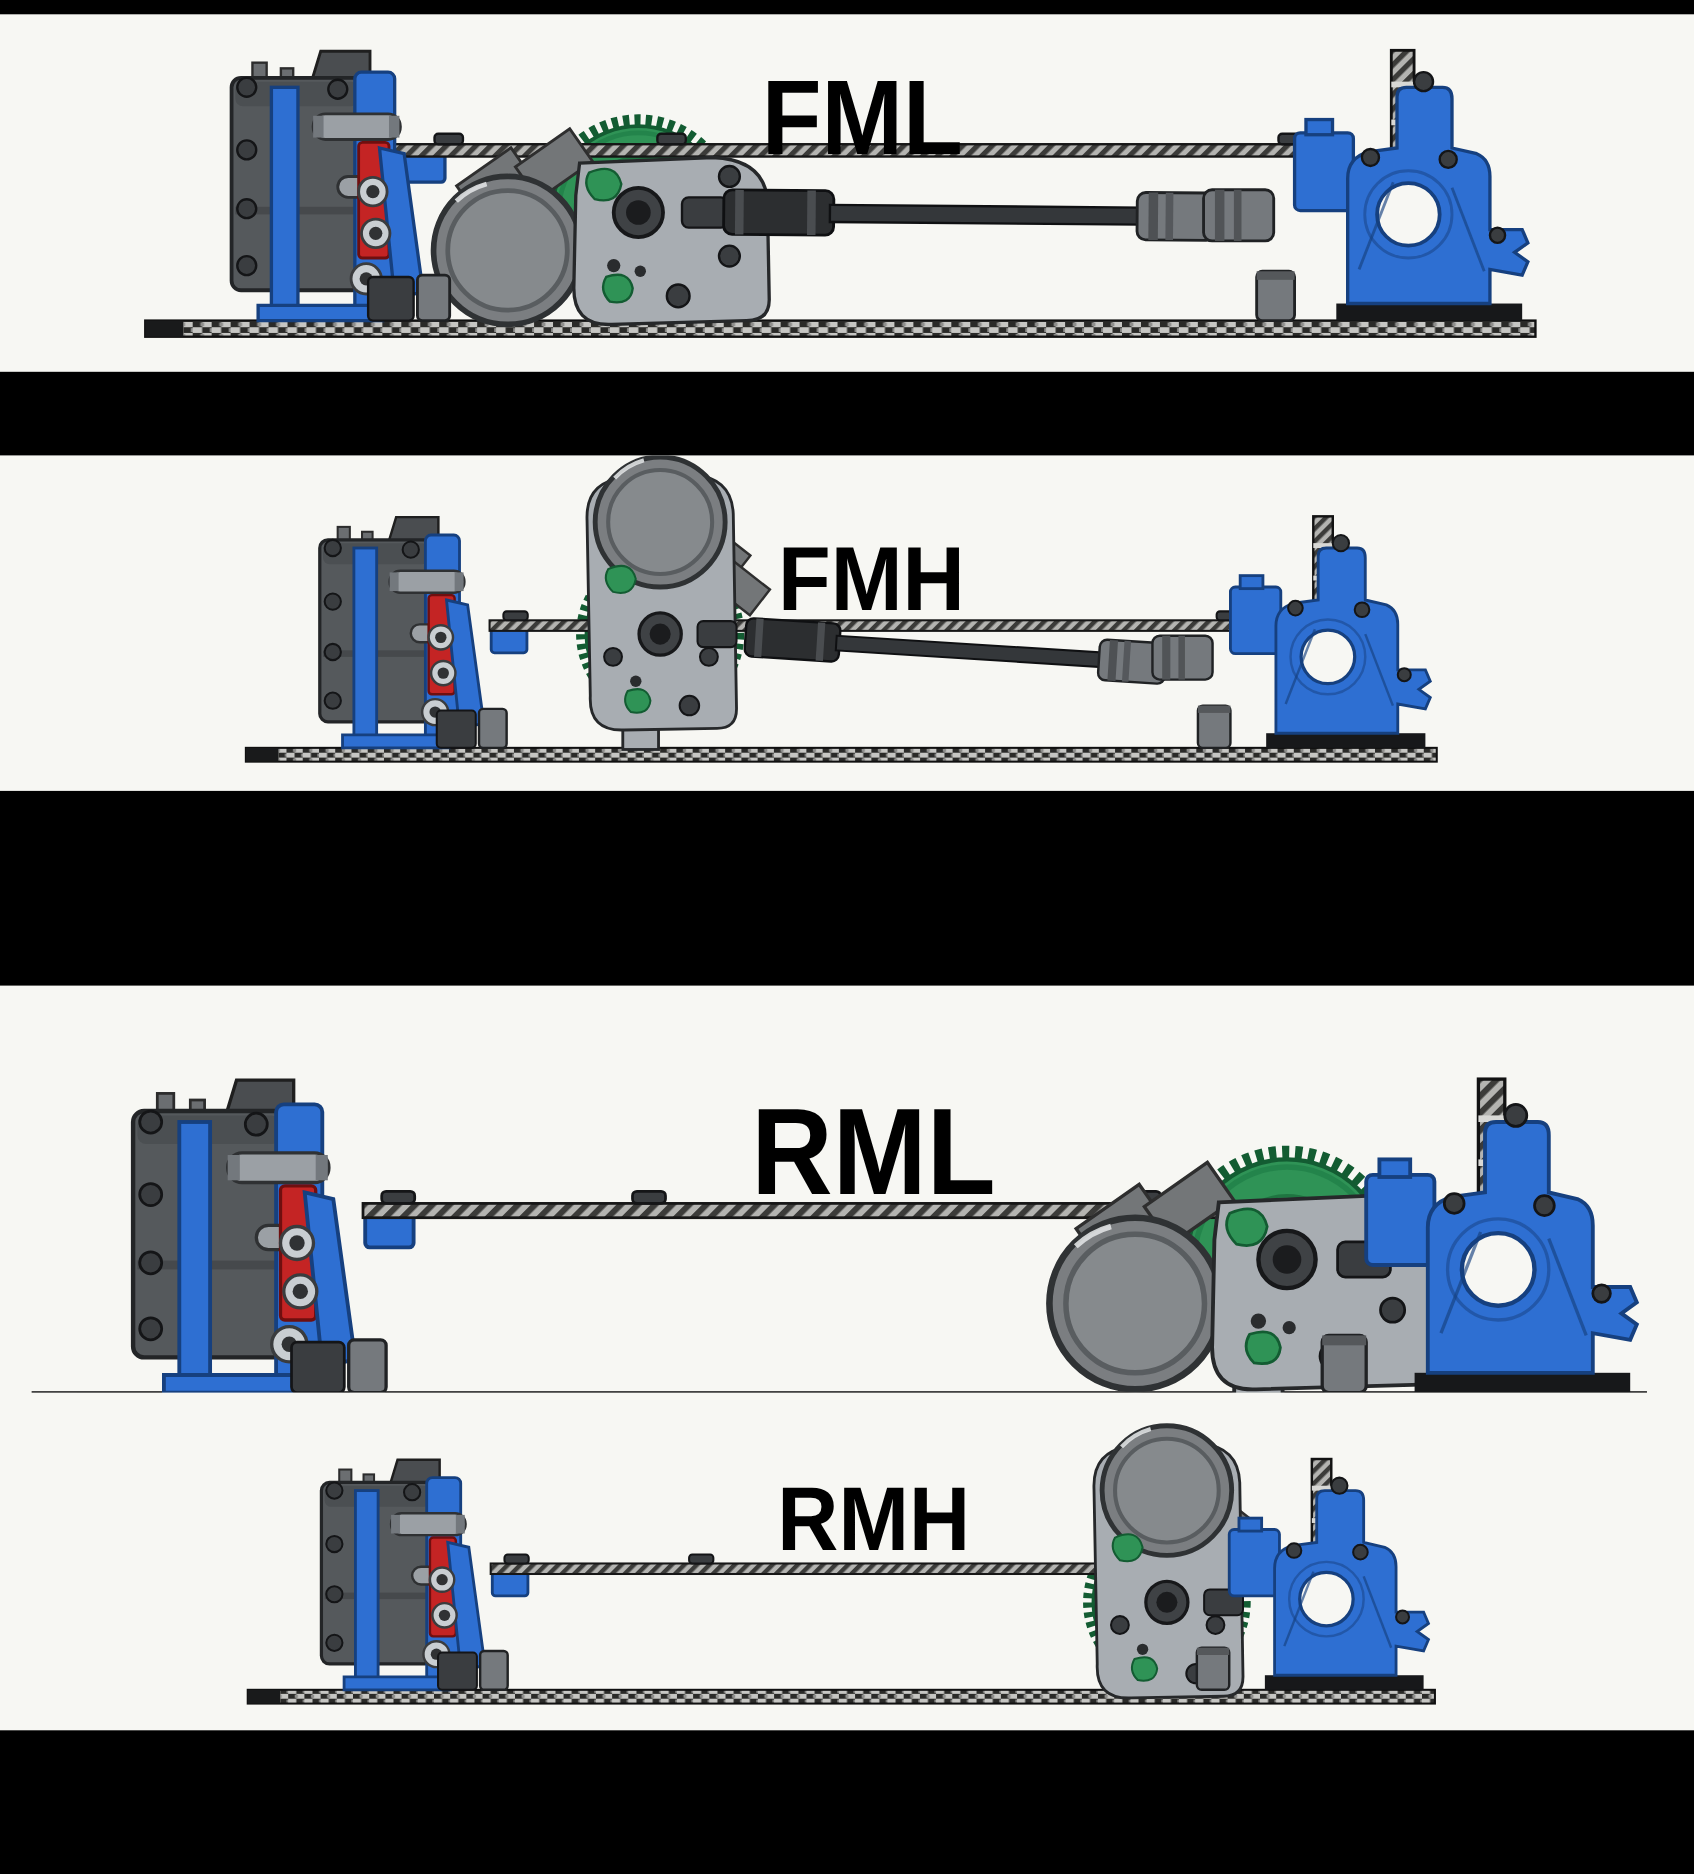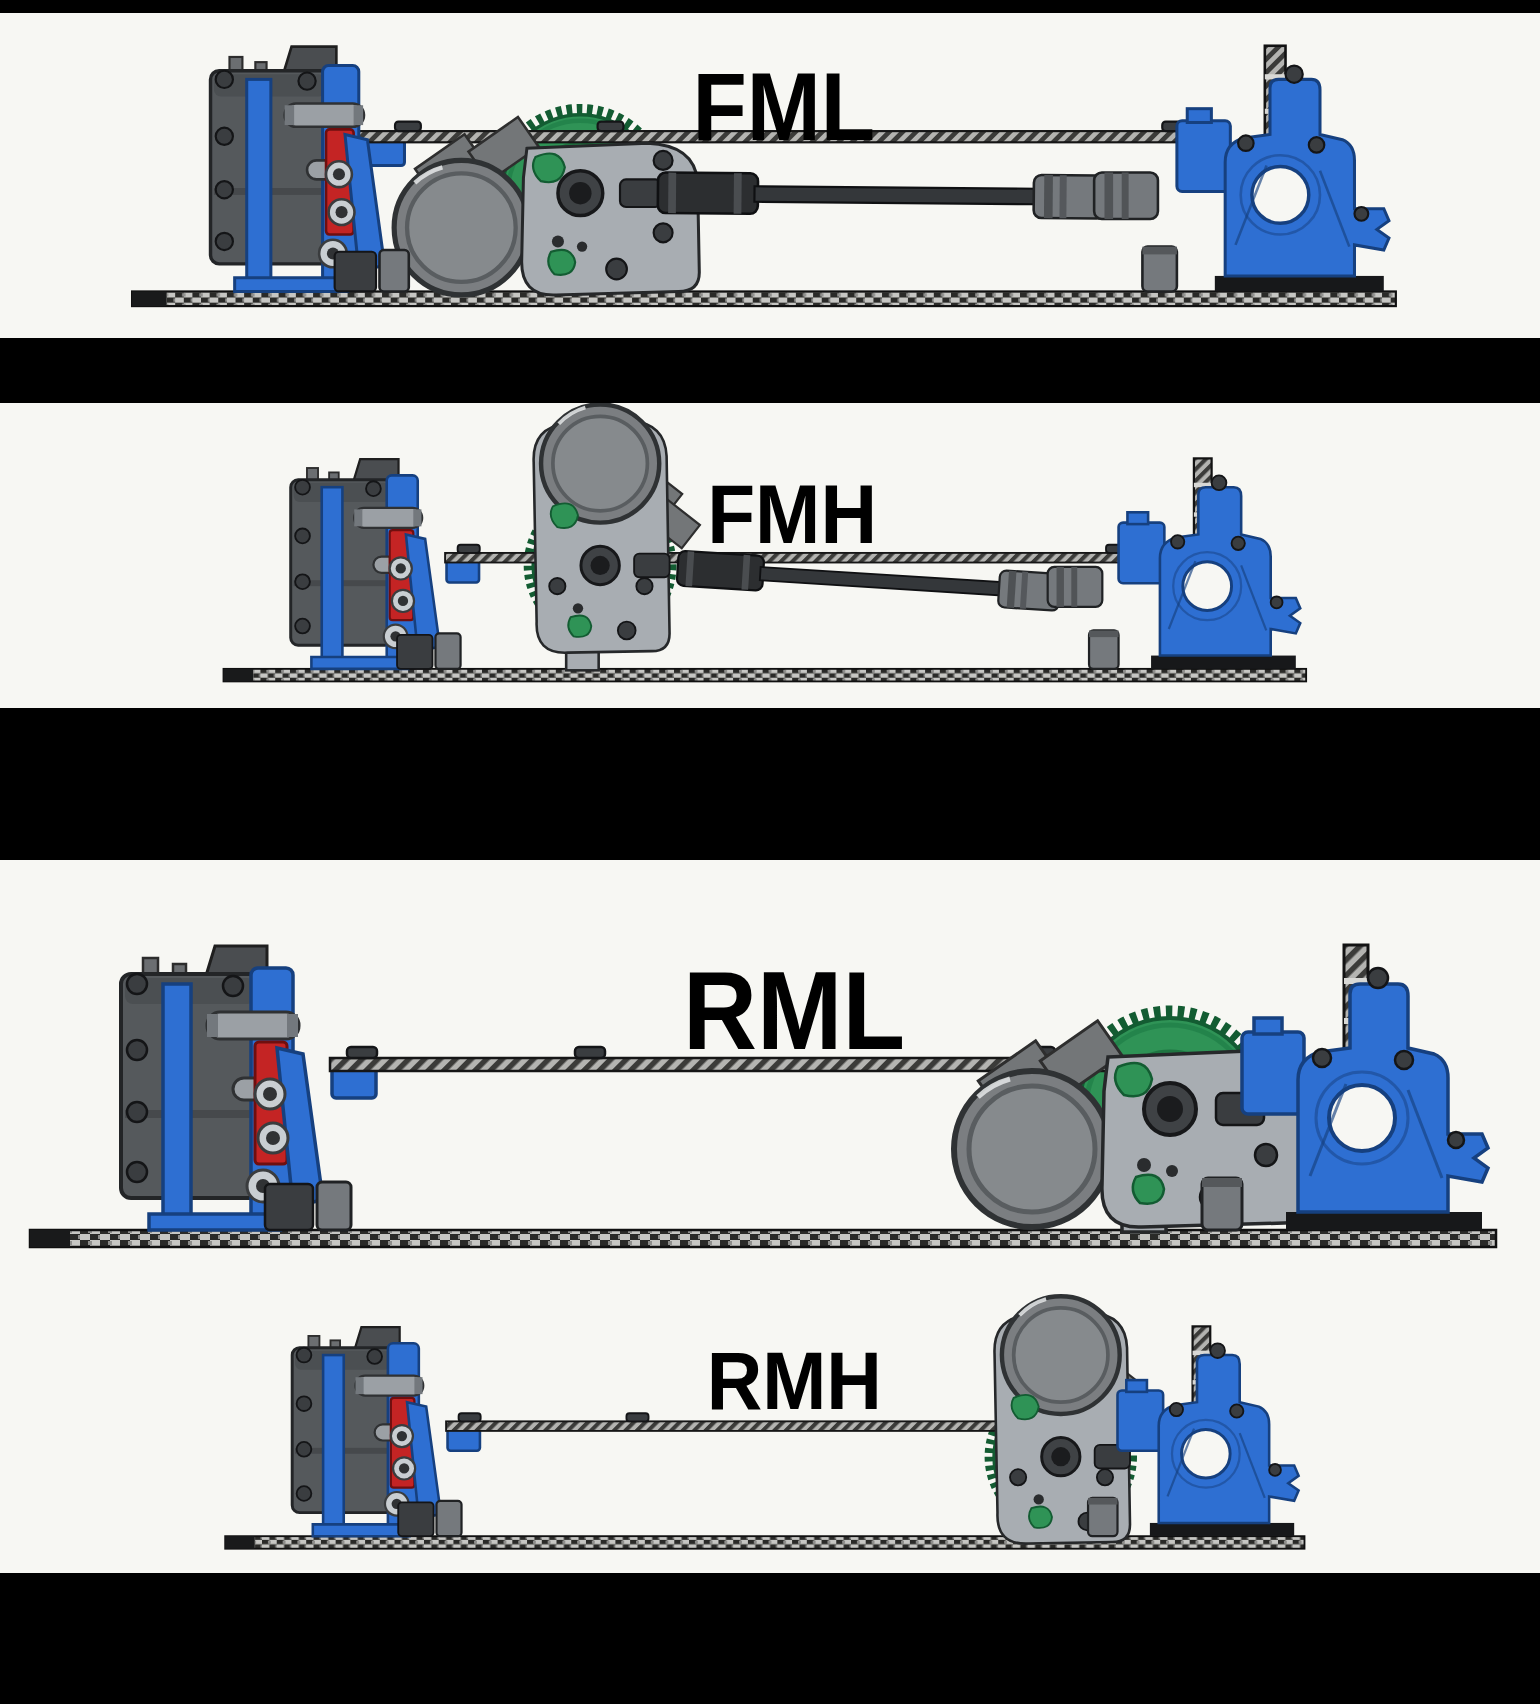--- a/index.html
+++ b/index.html
@@ -8,22 +8,22 @@
     background:var(--c-bg,#000);
     position:relative;
     font-family:"Liberation Sans", sans-serif;
     overflow:hidden;
   }
   .panel{
     position:absolute;left:0;width:1540px;
     background:var(--c-panel_bg,#f7f7f3);
   }
   #panel-fml{top:13px;height:325px;}
-  #panel-fmh{top:403px;height:305px;}
-  #panel-rml{top:860px;height:472px;}
+  #panel-fmh{top:414px;height:305px;}
+  #panel-rml{top:896px;height:472px;}
   #panel-rmh{top:1266px;height:307px;}
   .panel svg{display:block;width:100%;height:100%;}
   .lbl{
     font-family:"Liberation Sans", sans-serif;
     font-weight:bold;
     font-size:112px;
     fill:var(--c-label,#000);
   }
   
   .blue{fill:var(--c-blue);stroke:var(--c-blue_dark);stroke-width:3.5;}

